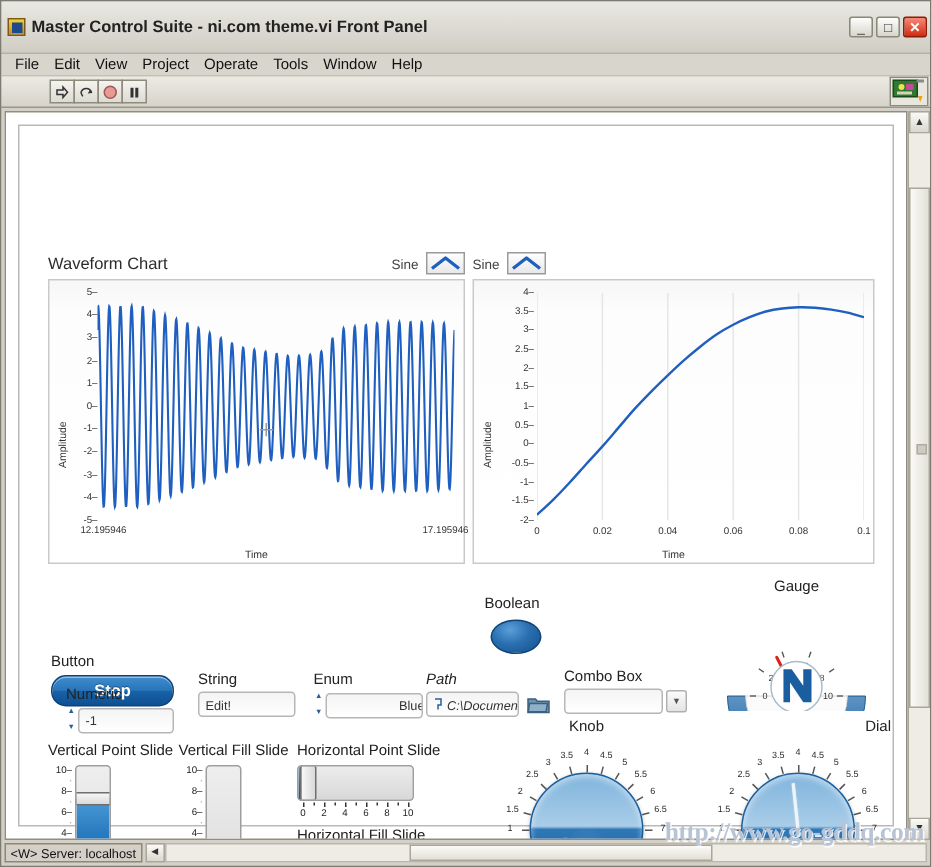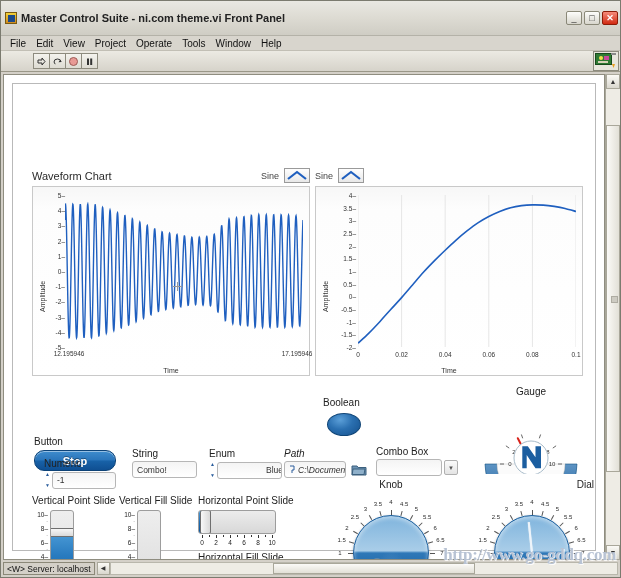--- a/index.html
+++ b/index.html
@@ -577,21 +577,21 @@
           <div class="spinner">
             <div class="spin-up">▲</div>
             <div class="spin-dn">▼</div>
           </div>
           <div class="field" style="width:64px;">-1</div>
         </div>
       </div>
 
       <div class="ctrl" style="left:128px; top:373px;">
         <div class="ctrl-label">String</div>
-        <div class="field" style="width:65px; margin-top:2px;">Combo!</div>
+        <div class="field" style="width:65px; margin-top:2px;">Edit!</div>
       </div>
 
 
       <div class="ctrl" style="left:205px; top:373px;">
         <div class="ctrl-label">Enum</div>
         <div class="field-row" style="margin-top:2px;">
           <div class="spinner">
             <div class="spin-up">▲</div>
             <div class="spin-dn">▼</div>
           </div>

